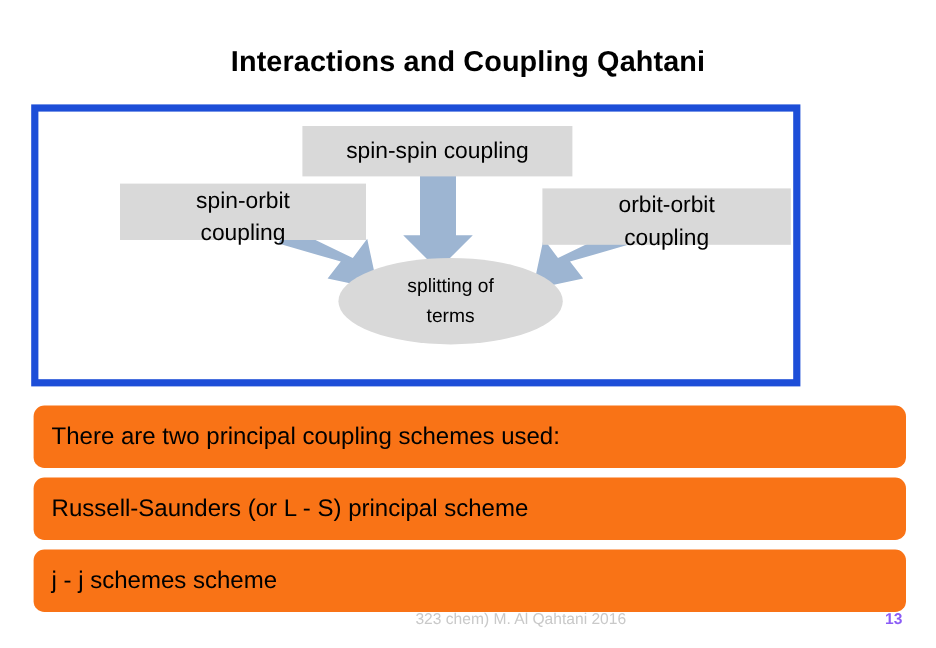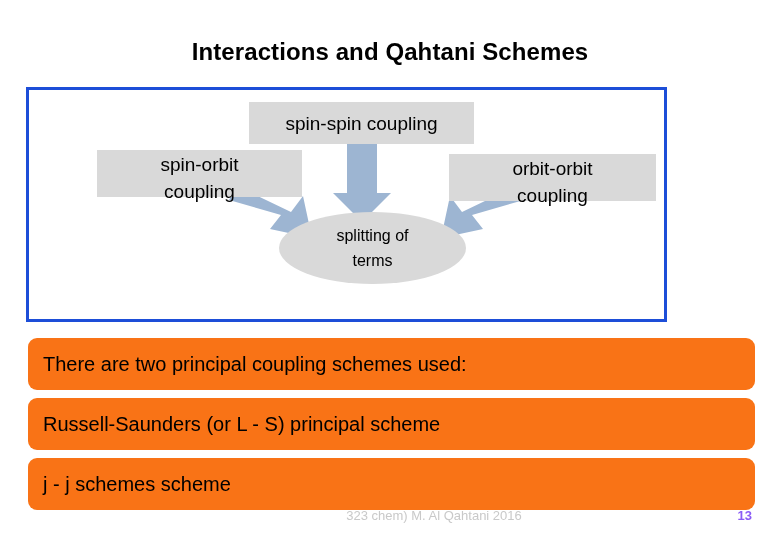--- a/index.html
+++ b/index.html
@@ -30,21 +30,21 @@
     white-space: nowrap;
   }
 
   
   .diagram-frame {
     position: absolute;
     left: 26px;
     top: 87px;
     width: 641px;
     height: 235px;
-    border: 3px solid #1d4ed8;
+    border: 6px solid #1d4ed8;
     box-sizing: border-box;
     background: #ffffff;
   }
 
   
   .arrow-layer {
     position: absolute;
     left: 0;
     top: 0;
     width: 677px;
@@ -158,21 +158,21 @@
     right: 28px;
     top: 508px;
     font-size: 13px;
     color: #8b5cf6;
     font-weight: bold;
   }
 </style>
 </head>
 <body>
 
-<div class="slide-title">Interactions and Qahtani Schemes</div>
+<div class="slide-title">Interactions and Coupling Qahtani</div>
 
 <div class="diagram-frame">
 
   <svg class="arrow-layer" viewBox="0 0 677 235">
 
     <polygon fill="#9db5d2" points="318,52 348,52 348,103 362,103 333,132 304,103 318,103"></polygon>
 
     <polygon fill="#9db5d2" points="208,96 262,122 274,106 283,148 241,139 252,125 200,110"></polygon>
 
     <polygon fill="#9db5d2" points="487,96 433,122 421,106 412,148 454,139 443,125 495,110"></polygon>

